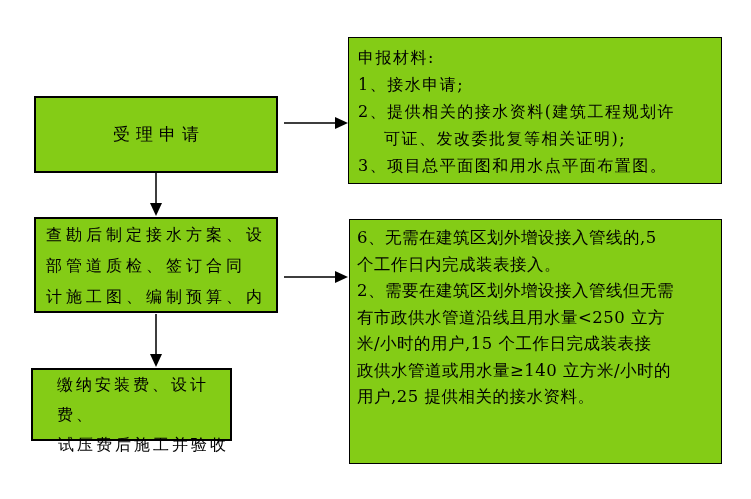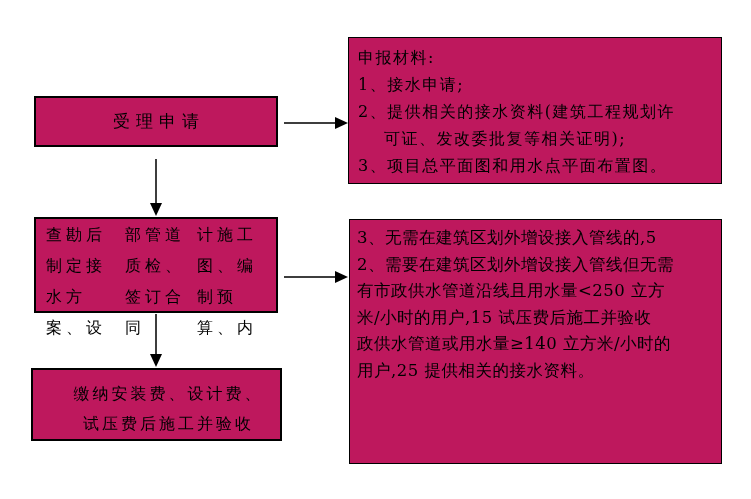--- a/index.html
+++ b/index.html
@@ -26,60 +26,60 @@
   }
   .arrows line {
     stroke: #3d3d3d;
     stroke-width: 2;
   }
   .arrows polygon {
     fill: #000000;
   }
   .box {
     position: absolute;
-    background: #be185d;
+    background: #84cc16;
     box-sizing: border-box;
   }
   .box.thick { border: 2px solid #000000; }
   .box.thin  { border: 1.5px solid #000000; }
 
   
   .node-step1 {
-    left: 34px; top: 96px; width: 244px; height: 51px;
+    left: 34px; top: 96px; width: 244px; height: 77px;
     display: flex; align-items: center; justify-content: center;
     font-size: 17px; letter-spacing: 6px; text-indent: 6px;
   }
   
   .node-materials {
     left: 348px; top: 37px; width: 374px; height: 147px;
     padding: 6px 8px 0 9px;
     font-size: 16px; line-height: 27px; letter-spacing: 1.5px;
   }
   .node-materials .line { white-space: nowrap; }
   .node-materials .indent { padding-left: 26px; }
 
   
   .node-step2 {
     left: 34px; top: 217px; width: 244px; height: 96px;
-    display: flex; flex-direction: row; justify-content: center;
+    display: flex; flex-direction: column; justify-content: center;
     padding: 0 0 0 10px;
     font-size: 16px; line-height: 31px; letter-spacing: 4px;
   }
   
   .node-timelines {
     left: 349px; top: 219px; width: 373px; height: 245px;
     padding: 5px 4px 0 7px;
     font-size: 16.5px; line-height: 26.5px; letter-spacing: 0.5px;
   }
   .node-timelines .line { white-space: nowrap; }
 
   
   .node-step3 {
-    left: 31px; top: 368px; width: 251px; height: 73px;
-    display: flex; flex-direction: column; align-items: center; justify-content: flex-end;
+    left: 31px; top: 368px; width: 201px; height: 73px;
+    display: flex; flex-direction: column; align-items: center; justify-content: space-between;
     font-size: 16px; line-height: 30px; letter-spacing: 3px; padding-left: 24px;
   }
 </style>
 </head>
 <body>
 
 <div class="canvas">
 
   <svg class="arrows" viewBox="0 0 751 499" xmlns="http://www.w3.org/2000/svg">
     <g>
@@ -112,24 +112,25 @@
     <div class="line">3、项目总平面图和用水点平面布置图。</div>
   </div>
 
   <div class="box thick node-step2">
     <div class="line">查勘后制定接水方案、设</div>
     <div class="line">部管道质检、签订合同</div>
     <div class="line">计施工图、编制预算、内</div>
   </div>
 
   <div class="box thin node-timelines">
-    <div class="line">3、无需在建筑区划外增设接入管线的,5</div>
+    <div class="line">6、无需在建筑区划外增设接入管线的,5</div>
+    <div class="line">个工作日内完成装表接入。</div>
     <div class="line">2、需要在建筑区划外增设接入管线但无需</div>
     <div class="line">有市政供水管道沿线且用水量&lt;250 立方</div>
-    <div class="line">米/小时的用户,15 试压费后施工并验收</div>
+    <div class="line">米/小时的用户,15 个工作日完成装表接</div>
     <div class="line">政供水管道或用水量≥140 立方米/小时的</div>
     <div class="line">用户,25 提供相关的接水资料。</div>
   </div>
 
   <div class="box thick node-step3">
     <div class="line">缴纳安装费、设计费、</div>
     <div class="line">试压费后施工并验收</div>
   </div>
 
 </div>

